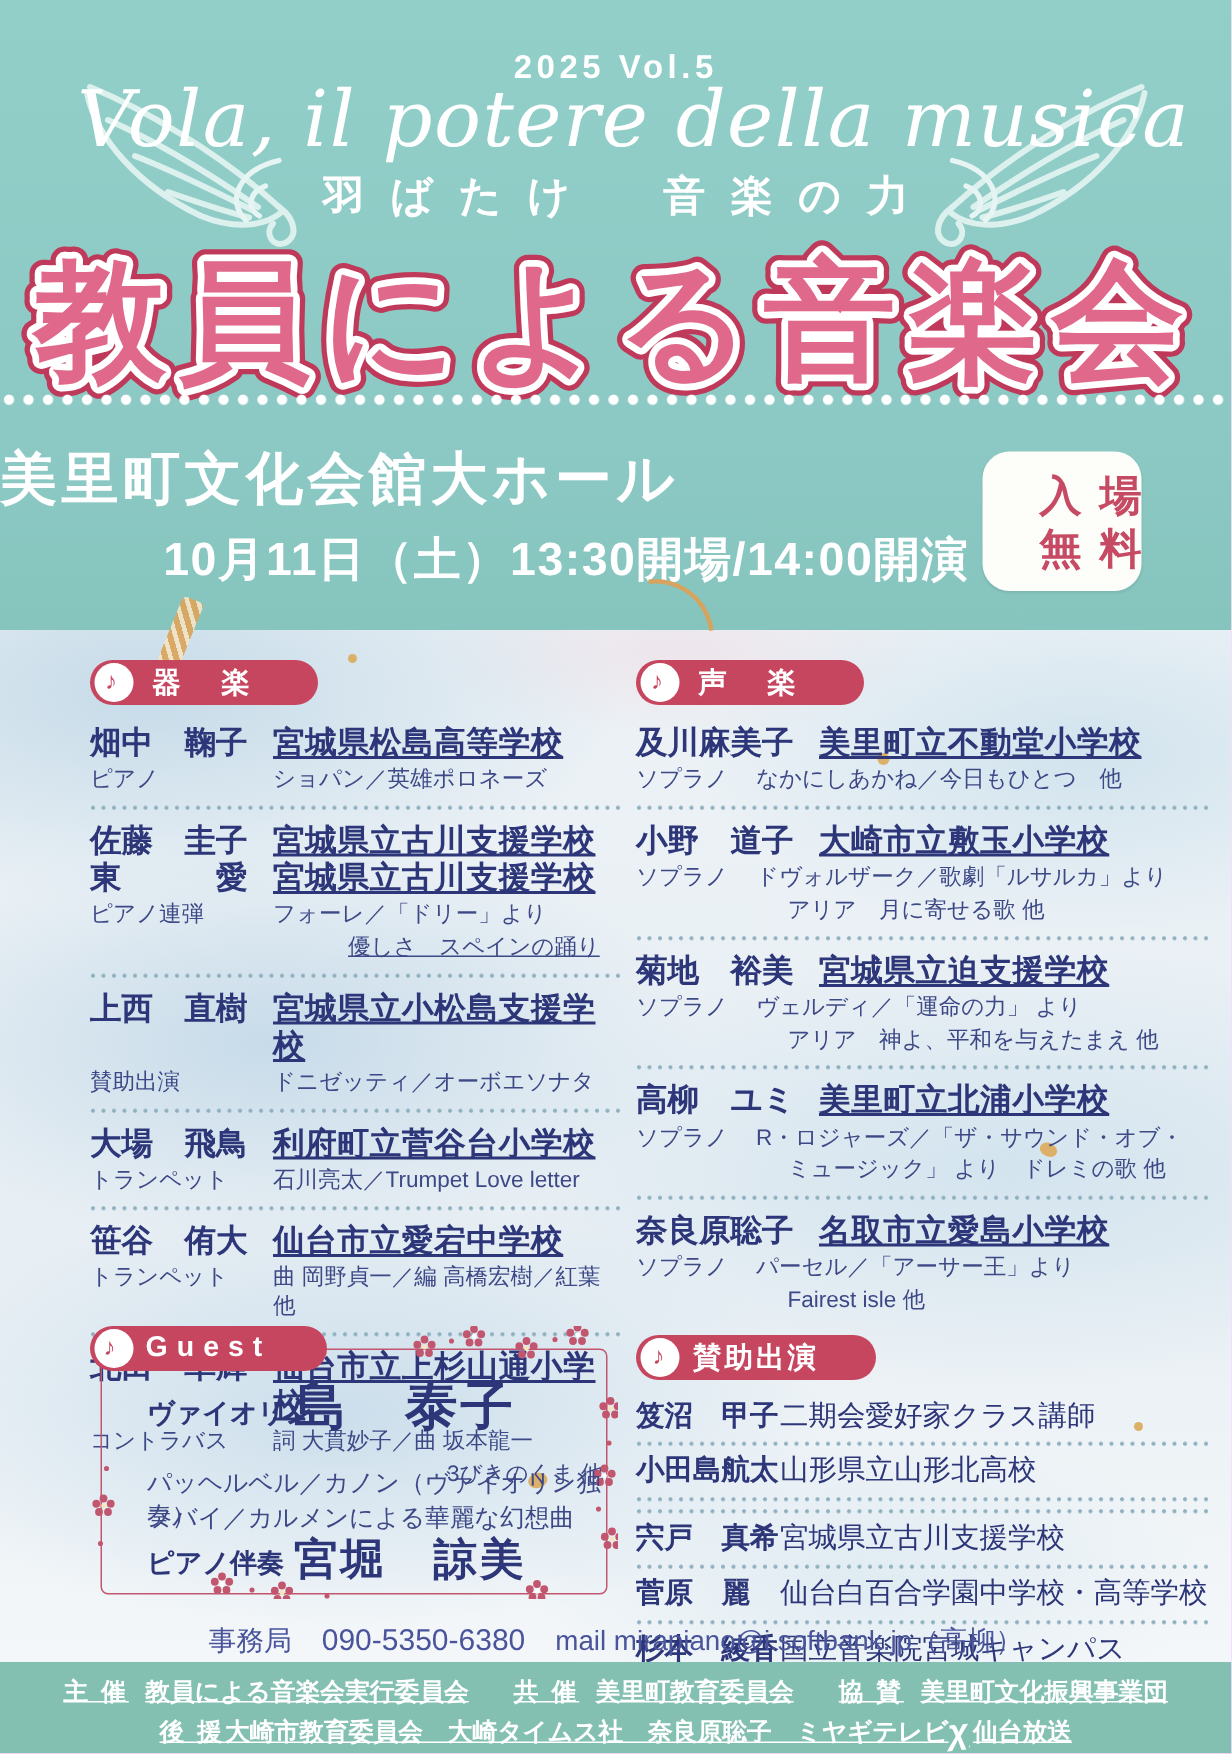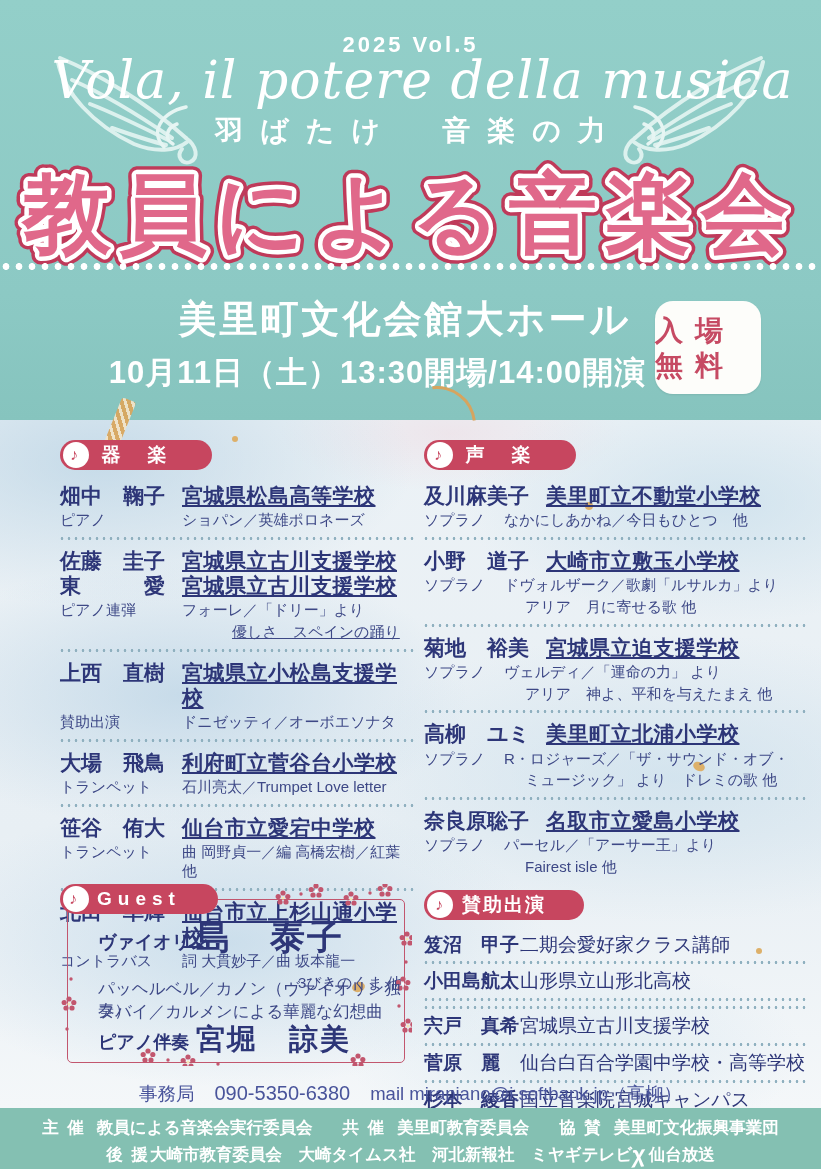--- a/index.html
+++ b/index.html
@@ -27,27 +27,27 @@
   .curl-left{left:146px;top:103px;}
   .curl-right{left:631px;top:103px;transform:scaleX(-1);}
   .main-title-svg{position:absolute;left:0;top:150px;}
   .t-back,.t-front{font-family:"DejaVu Sans","Liberation Sans",sans-serif;
     font-size:88px;font-weight:bold;letter-spacing:8px;}
   .t-back{fill:#bf3a5a;stroke:#bf3a5a;stroke-width:16px;stroke-linejoin:round;paint-order:stroke;}
   .t-front{fill:#e0688a;stroke:#ffffff;stroke-width:9px;stroke-linejoin:round;paint-order:stroke;}
   .dot-sep{position:absolute;left:0;top:262px;width:821px;height:9px;
     background-image:radial-gradient(circle at 6px 4.5px,#ffffff 3.1px,rgba(255,255,255,0) 3.7px);
     background-size:13px 9px;background-repeat:repeat-x;}
-  .venue{position:absolute;top:294px;left:0;width:810px;text-align:center;
+  .venue{position:absolute;top:294px;left:0;width:810px;
     color:#ffffff;font-size:38px;font-weight:bold;letter-spacing:3px;}
   .datetime{position:absolute;top:352px;left:0;width:755px;text-align:center;
     color:#ffffff;font-size:31px;font-weight:bold;letter-spacing:1px;}
   .badge{position:absolute;left:655px;top:301px;width:106px;height:93px;
     background:#fdfdfa;border-radius:18px;display:flex;flex-direction:column;
-    justify-content:center;align-items:flex-start;box-shadow:0 1px 2px rgba(0,0,0,.08);}
+    justify-content:center;align-items:flex-end;box-shadow:0 1px 2px rgba(0,0,0,.08);}
   .badge span{color:#c64a63;font-size:28px;font-weight:bold;letter-spacing:12px;margin-right:-12px;line-height:1.25;}
   
   .body-bg{position:absolute;left:0;top:420px;width:821px;height:688px;
     background:
       radial-gradient(55% 30% at 12% 6%, rgba(185,211,228,.75), rgba(185,211,228,0) 70%),
       radial-gradient(45% 25% at 88% 12%, rgba(203,224,236,.8), rgba(203,224,236,0) 70%),
       radial-gradient(30% 12% at 55% 2%, rgba(240,206,215,.35), rgba(240,206,215,0) 70%),
       radial-gradient(50% 28% at 22% 40%, rgba(171,202,224,.55), rgba(171,202,224,0) 70%),
       radial-gradient(60% 30% at 82% 52%, rgba(197,220,234,.6), rgba(197,220,234,0) 70%),
       radial-gradient(55% 30% at 28% 76%, rgba(176,206,227,.55), rgba(176,206,227,0) 70%),
@@ -105,21 +105,21 @@
   .g-role{position:absolute;left:40px;top:46px;font-size:18px;font-weight:bold;color:#2d3678;}
   .g-name{position:absolute;left:138px;top:30px;font-size:35px;font-weight:bold;color:#2d3678;letter-spacing:2px;}
   .g-prog1{position:absolute;left:40px;top:94px;font-size:16.5px;color:#3d4886;}
   .g-prog2{position:absolute;left:40px;top:117px;font-size:16.5px;color:#3d4886;}
   .g-acc-role{position:absolute;left:40px;top:146px;font-size:18px;font-weight:bold;color:#2d3678;}
   .g-acc-name{position:absolute;left:138px;top:136px;font-size:29px;font-weight:bold;color:#2d3678;letter-spacing:2px;}
   
   .contact{position:absolute;left:0;top:1081px;width:821px;display:flex;justify-content:center;
     align-items:baseline;gap:20px;color:#49549b;font-size:18.5px;}
   .contact .phone{font-size:20px;}
-  .footer{position:absolute;left:0;top:1108px;width:821px;height:61px;background:#84c0b2;color:#ffffff;}
+  .footer{position:absolute;left:0;top:1108px;width:821px;height:61px;background:#84c0b2;color:#ffffff;text-decoration:underline;}
   .f-line{display:flex;justify-content:center;align-items:center;font-size:16.5px;font-weight:bold;}
   .f-line1{margin-top:9px;gap:30px;}
   .f-line2{margin-top:4px;}
   .f-group{display:flex;gap:11px;align-items:baseline;}
   .f-role{letter-spacing:2px;}
   .bc{display:flex;align-items:center;gap:3px;}
   .bc-mark{font-size:23px;font-style:italic;font-weight:bold;line-height:1;transform:rotate(-6deg);}
 </style>
 </head>
 <body>
@@ -508,21 +508,21 @@
         <span class="f-role">共 催</span>
         <span>美里町教育委員会</span>
       </span>
       <span class="f-group">
         <span class="f-role">協 賛</span>
         <span>美里町文化振興事業団</span>
       </span>
     </div>
     <div class="f-line f-line2">
       <span class="f-role">後 援</span>
-      <span>大崎市教育委員会　大崎タイムス社　河北新報社　ミヤギテレビ</span>
+      <span>大崎市教育委員会　大崎タイムス社　奈良原聡子　ミヤギテレビ</span>
       <span class="bc">
         <span class="bc-mark">χ</span>
         <span>仙台放送</span>
       </span>
     </div>
   </div>
 
 </div>
 
 </body></html>

